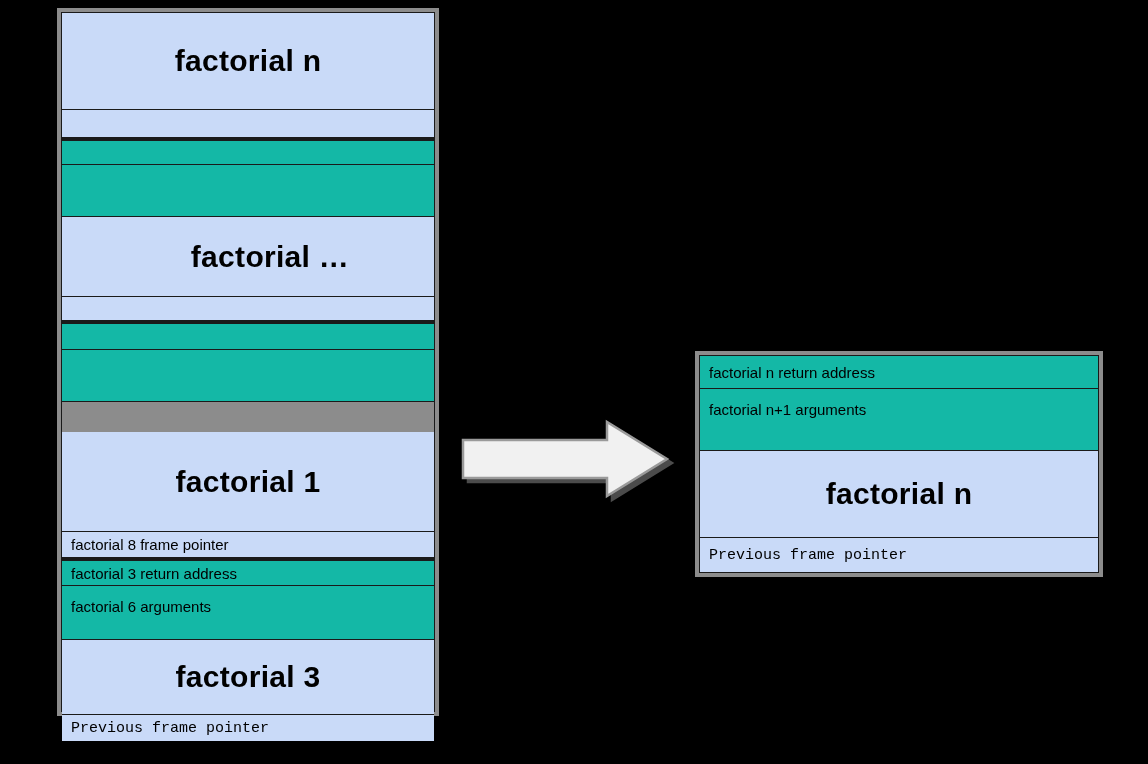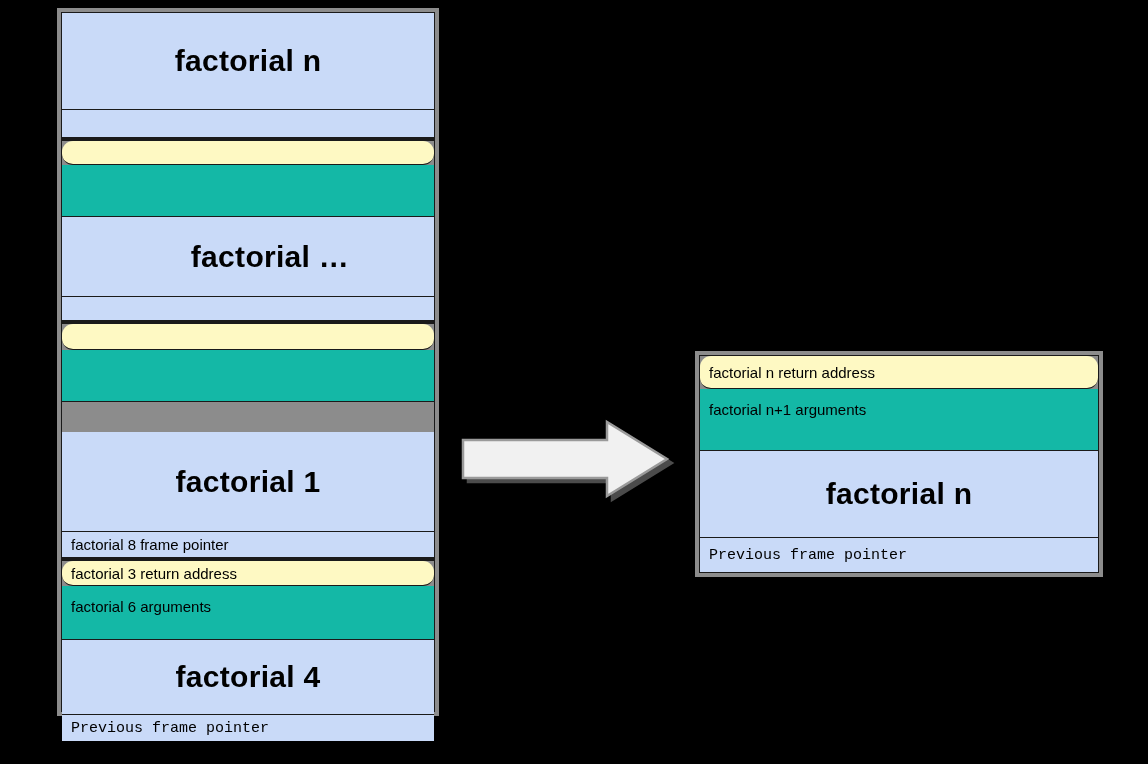--- a/index.html
+++ b/index.html
@@ -51,21 +51,21 @@
   .cell.small {
     justify-content: flex-start;
     padding-left: 9px;
     font-size: 15px;
   }
   .cell.small-top {
     align-items: flex-start;
     padding-top: 12px;
   }
   .blue   { background: #c9daf8; }
-  .green  { background: #fef9c3; border-radius: 11px; }
+  .green  { background: #14b8a6; }
   .yellow { background: #14b8a6; }
   .group-divider {
     flex: 0 0 auto;
     height: 3px;
     background: #1a1a1a;
   }
   
   #left-stack  { left: 57px;  top: 8px;   width: 382px; height: 708px; }
   #right-stack { left: 695px; top: 351px; width: 408px; height: 226px; }
 
@@ -118,21 +118,21 @@
       <div class="cell blue big" id="l-r4">factorial …</div>
       <div class="cell blue" id="l-r5"></div>
       <div class="group-divider"></div>
       <div class="cell green" id="l-r6"></div>
       <div class="cell yellow" id="l-r7"></div>
       <div class="cell blue big" id="l-r8">factorial 1</div>
       <div class="cell blue small" id="l-r9">factorial 8 frame pointer</div>
       <div class="group-divider"></div>
       <div class="cell green small" id="l-r10">factorial 3 return address</div>
       <div class="cell yellow small small-top" id="l-r11">factorial 6 arguments</div>
-      <div class="cell blue big" id="l-r12">factorial 4</div>
+      <div class="cell blue big" id="l-r12">factorial 3</div>
       <div class="cell blue small" id="l-r13">Previous frame pointer</div>
     </div>
   </div>
 
   <div class="arrow-wrap">
     <svg width="220" height="96" viewBox="0 0 220 96">
       <polygon points="8,28 152,28 152,10 212,47 152,84 152,66 8,66" fill="#f1f1f1" stroke="#9a9a9a" stroke-width="2.5" stroke-linejoin="miter"></polygon>
     </svg>
   </div>
 

